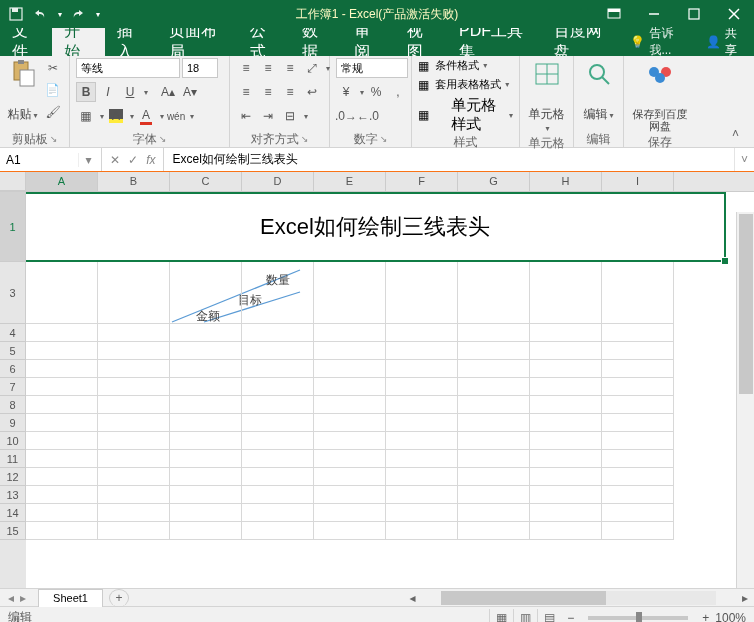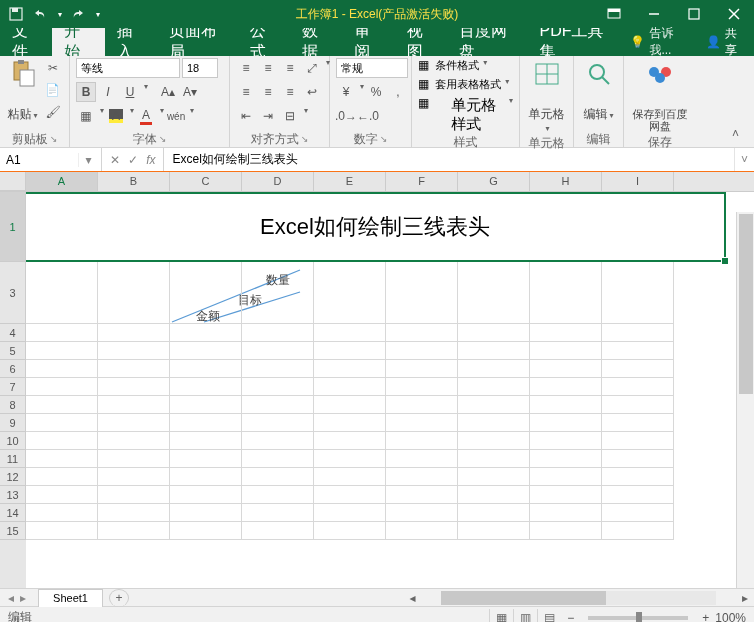--- a/index.html
+++ b/index.html
@@ -1,38 +1,38 @@
 <!DOCTYPE html>
 <html><head>
 <meta charset="utf-8">
 <style>
 *{box-sizing:border-box;margin:0;padding:0;font-family:"Microsoft YaHei","Segoe UI",sans-serif;font-size:12px;user-select:none}
 body{width:754px;height:622px;background:#fff;overflow:hidden;position:relative}
 .titlebar{height:28px;background:#0f6b3c;display:flex;align-items:center;color:#fff;position:relative}
 .qat{display:flex;align-items:center;gap:8px;padding:0 8px}
 .qat .ico{width:16px;height:16px;display:flex;align-items:center;justify-content:center;color:#fff;opacity:.9}
-.title-center{position:absolute;left:0;right:0;text-align:center;pointer-events:none;font-size:12px;color:#fde047}
+.title-center{position:absolute;left:0;right:0;text-align:center;pointer-events:none;font-size:12px;color:#fef9c3}
 .win-controls{position:absolute;right:0;display:flex;gap:0}
 .win-controls .wbtn{width:40px;height:28px;display:flex;align-items:center;justify-content:center;color:#fff}
 .menubar{height:28px;background:#0f6b3c;display:flex;align-items:stretch;color:#fff}
 .menubar .tab{padding:0 12px;display:flex;align-items:center;font-size:16px;cursor:pointer}
 .menubar .tab.active{background:#f1f1f1;color:#0f6b3c}
 .menubar .tell{margin-left:auto;display:flex;align-items:center;gap:4px;padding:0 8px;opacity:.9}
 .menubar .share{display:flex;align-items:center;gap:4px;padding:0 10px}
 .ribbon{height:92px;background:#f1f1f1;border-bottom:1px solid #d4d4d4;display:flex;position:relative}
 .rgroup{border-right:1px solid #d4d4d4;display:flex;flex-direction:column;padding:2px 6px 0}
 .rgroup .body{flex:1;display:flex;align-items:flex-start;gap:4px}
 .rgroup .label{height:16px;text-align:center;font-size:11px;color:#666;display:flex;align-items:center;justify-content:center;gap:2px}
 .rgroup .label .lau{font-size:9px;color:#888}
 .bigbtn{display:flex;flex-direction:column;align-items:center;justify-content:center;width:42px;padding:2px 0;gap:20px}
 .bigbtn .bicon{width:28px;height:28px;display:flex;align-items:center;justify-content:center}
 .bigbtn .btxt{font-size:11px;color:#444;text-align:center;line-height:1.1}
 .minibtn{width:20px;height:20px;border:1px solid transparent;display:flex;align-items:center;justify-content:center;color:#555;cursor:pointer}
 .stack{display:flex;flex-direction:column;gap:2px}
-.row{display:flex;align-items:flex-start;gap:2px}
+.row{display:flex;align-items:center;gap:2px}
 select,.combo{height:20px;border:1px solid #c8c8c8;background:#fff;font-size:11px;padding:0 4px}
 .ribbon-collapse{position:absolute;right:6px;bottom:4px;width:16px;height:16px;color:#666}
 .namebox-row{height:24px;border-bottom:1px solid #f97316;display:flex;align-items:stretch;background:#fff}
 .namebox{width:102px;border-right:1px solid #d4d4d4;display:flex;align-items:center}
 .namebox input{border:0;width:78px;padding:0 6px;font-size:12px;outline:none}
 .namebox .dd{width:20px;text-align:center;color:#888;border-left:1px solid #eee}
 .fx-btns{display:flex;align-items:center;gap:8px;padding:0 8px;color:#888;border-right:1px solid #d4d4d4}
 .formula-bar{flex:1;display:flex;align-items:center}
 .formula-bar input{border:0;flex:1;padding:0 8px;font-size:12px;outline:none}
 .formula-expand{width:20px;display:flex;align-items:center;justify-content:center;color:#888;border-left:1px solid #e4e4e4}
@@ -120,22 +120,22 @@
 
 <div class="menubar">
   <div class="tab">文件</div>
   <div class="tab active">开始</div>
   <div class="tab">插入</div>
   <div class="tab">页面布局</div>
   <div class="tab">公式</div>
   <div class="tab">数据</div>
   <div class="tab">审阅</div>
   <div class="tab">视图</div>
+  <div class="tab">PDF工具集</div>
   <div class="tab">百度网盘</div>
-  <div class="tab">PDF工具集</div>
   <div class="tell">
       <span>💡</span>
       <span>告诉我...</span>
     </div>
   <div class="share">
       <span>👤</span>
       <span>共享</span>
     </div>
 </div>
 

